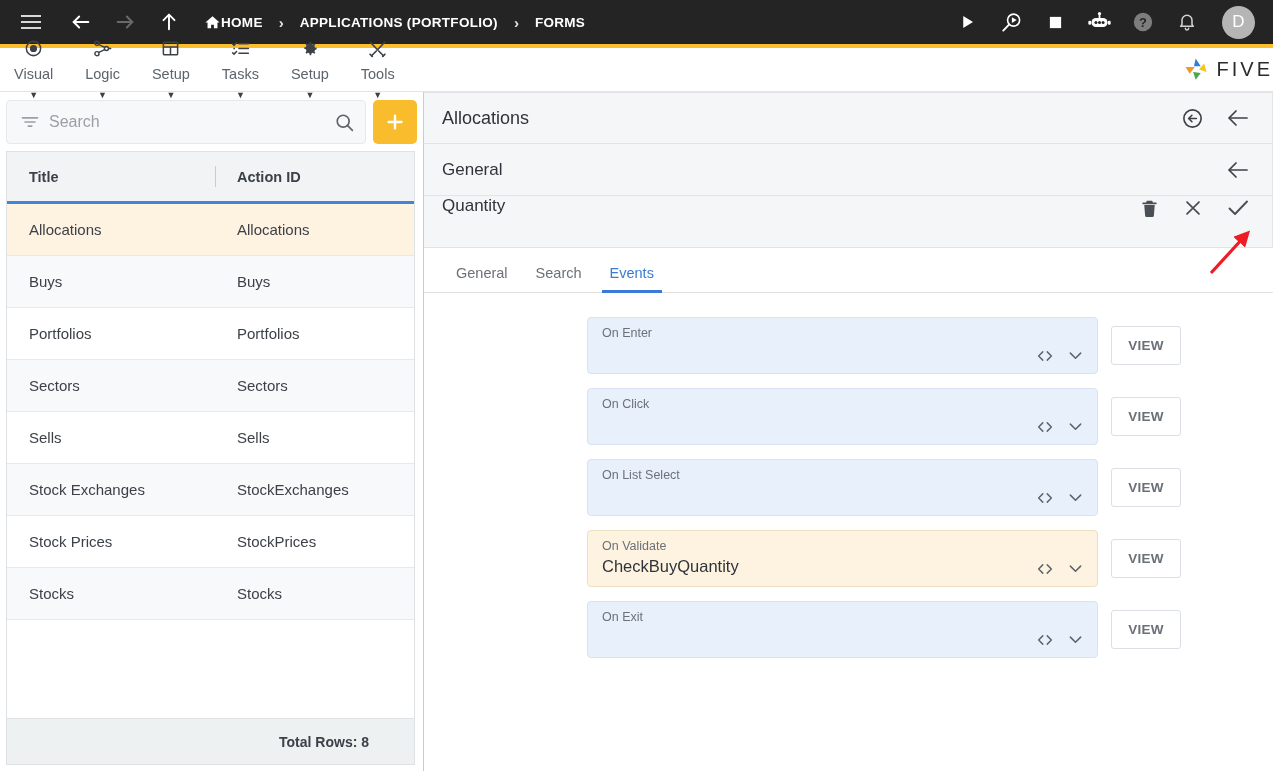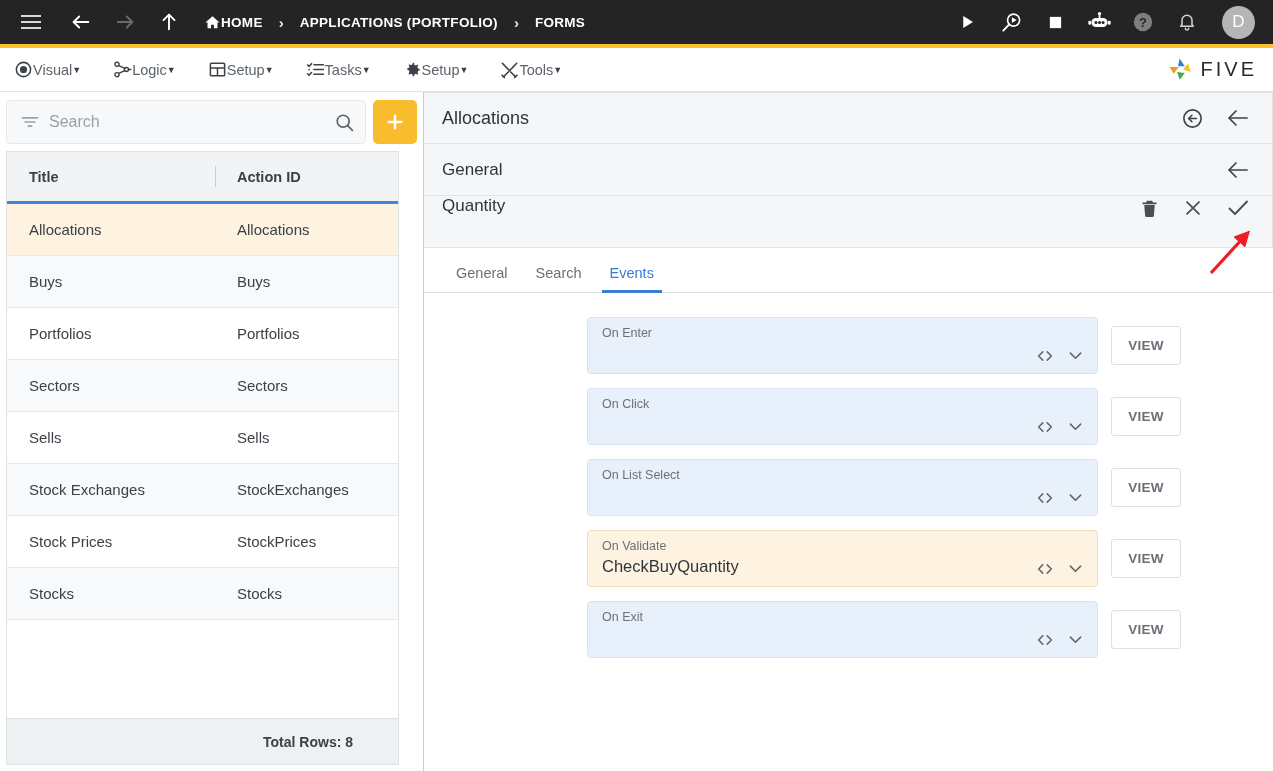--- a/index.html
+++ b/index.html
@@ -39,26 +39,26 @@
 
   
   .accent { height: 4px; background: #FBBE2C; }
 
   
   .menubar {
     height: 44px; background:#ffffff; border-bottom: 1px solid #e2e4e7;
     display:flex; align-items:center; padding-left: 14px; position:relative;
   }
   .menu-item {
-    display:flex; align-items:center; margin-right: 32px;
-    color:#5c636b; font-size: 14.5px; cursor:pointer;
+    display:flex; align-items:center; gap:8px; margin-right: 32px;
+    color:#5c636b; font-size: 14.5px; cursor:pointer;flex-direction:column;
   }
   .menu-item .mi-icon { width:19px; height:19px; display:flex; align-items:center; justify-content:center; color:#3c4148;}
   .caret { font-size: 9px; color:#3c4148; }
-  .brand { margin-left:auto; display:flex; align-items:center; gap:7px; padding-right: 16px; }
+  .brand { margin-left:auto; display:flex; align-items:center; gap:7px; }
   .brand-txt { font-size: 20px; letter-spacing: 3px; color:#2b2b2b; font-weight:400; }
 
   
   .body { display:flex; height: 679px; background:#fef9c3; }
 
   
   .left {
     width: 424px; border-right: 1px solid #c9ccd0;
     display:flex; flex-direction:column; background:#fff;
   }
@@ -73,21 +73,21 @@
     font-size: 16px; color:#3c4148; font-family:"Liberation Sans", sans-serif;
   }
   .search-input::placeholder { color:#9aa0a6; }
   .mag-ic { width:26px; height:26px; display:flex; align-items:center; justify-content:center; cursor:pointer;}
   .plus-btn {
     width:44px; height:44px; margin-left:7px; background:#F9BC2C; border-radius:5px;
     display:flex; align-items:center; justify-content:center; cursor:pointer; border:none;
   }
   .plus-btn svg { width:22px; height:22px; }
 
-  .tablewrap { flex:1; margin: 0 24px 0 6px; border:1px solid #dfe2e5; border-top:1px solid #dfe2e5;
+  .tablewrap { flex:1; margin: 0 8px 0 6px; border:1px solid #dfe2e5; border-top:1px solid #dfe2e5;
                display:flex; flex-direction:column; overflow:hidden; }
   .thead {
     height: 52px; background:#f1f3f5; display:flex; align-items:center;
     border-bottom: 3px solid #4285D8; position:relative;
   }
   .th { font-size: 14.5px; font-weight:700; color:#3c4148; }
   .th.c1 { width: 212px; padding-left: 22px; }
   .th.c2 { flex:1; padding-left: 18px; }
   .th-div { position:absolute; left:208px; top:14px; bottom:14px; width:1px; background:#c9ccd0; }
   .tbody { flex:1; overflow:hidden; }

